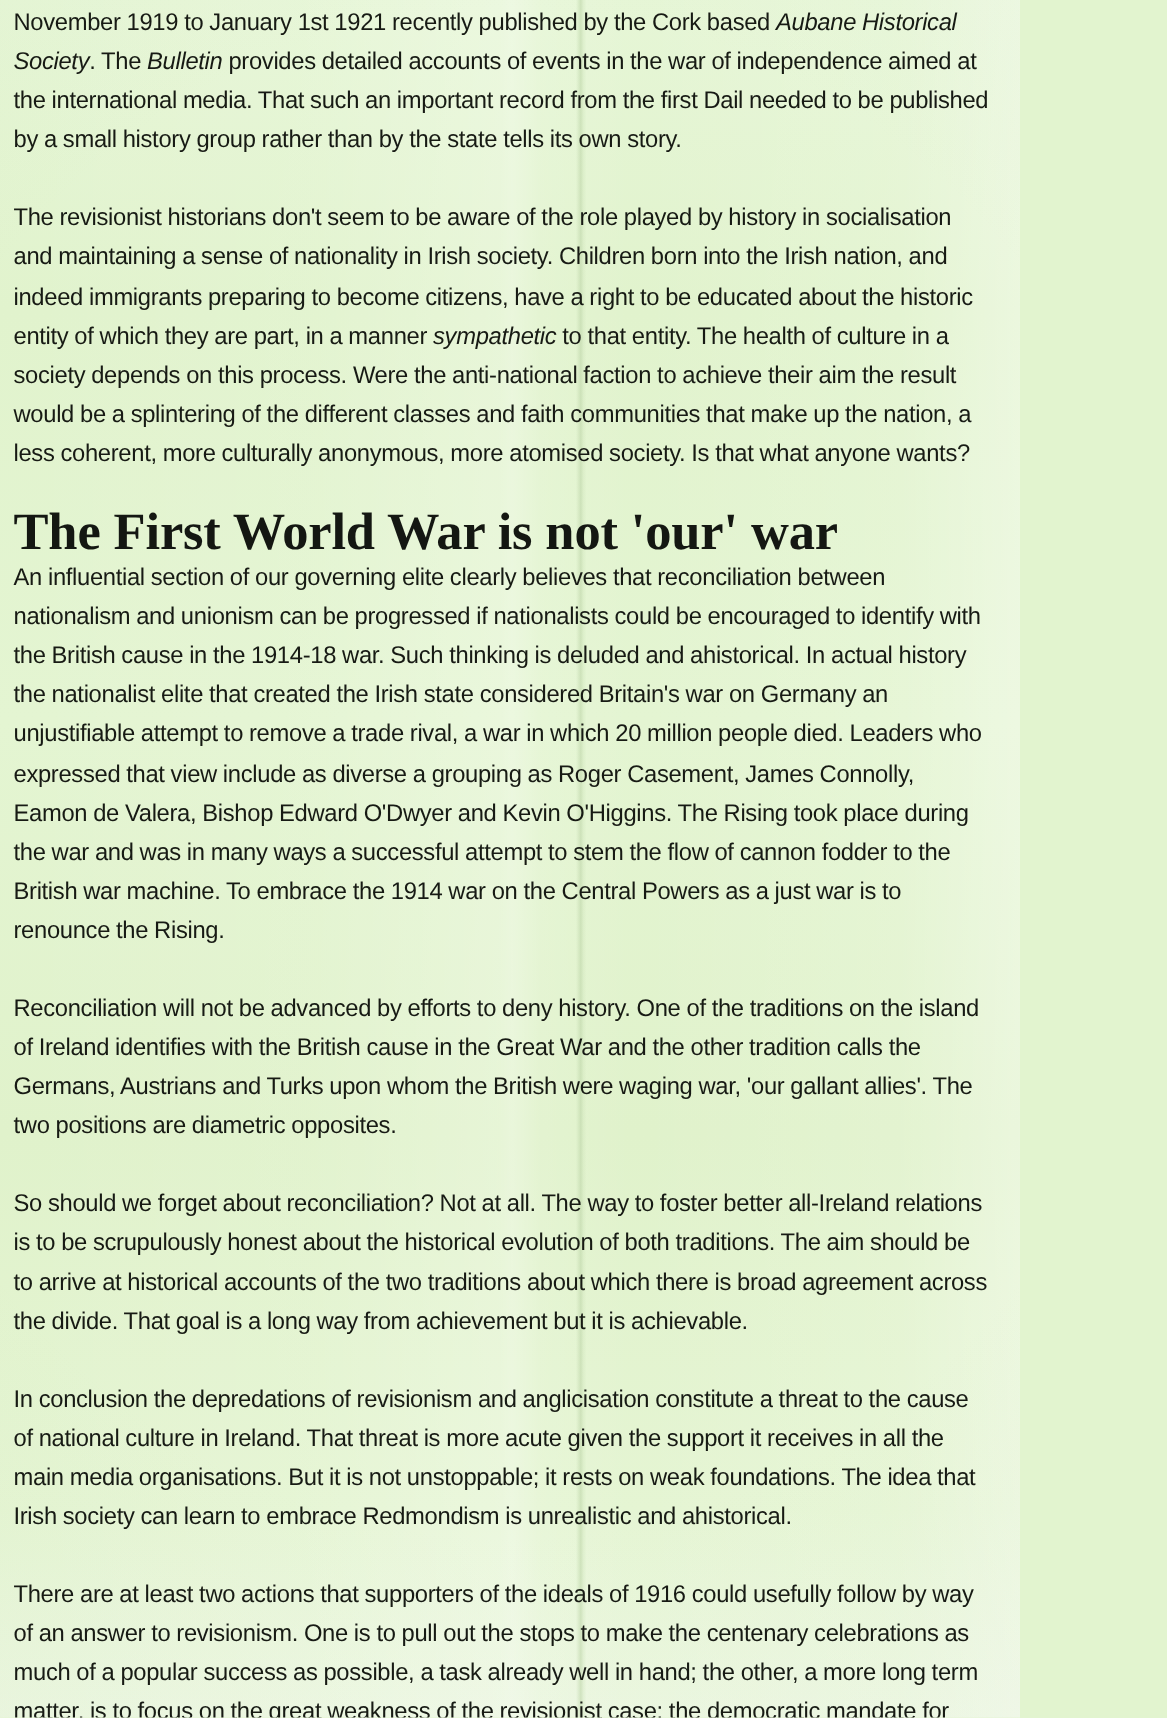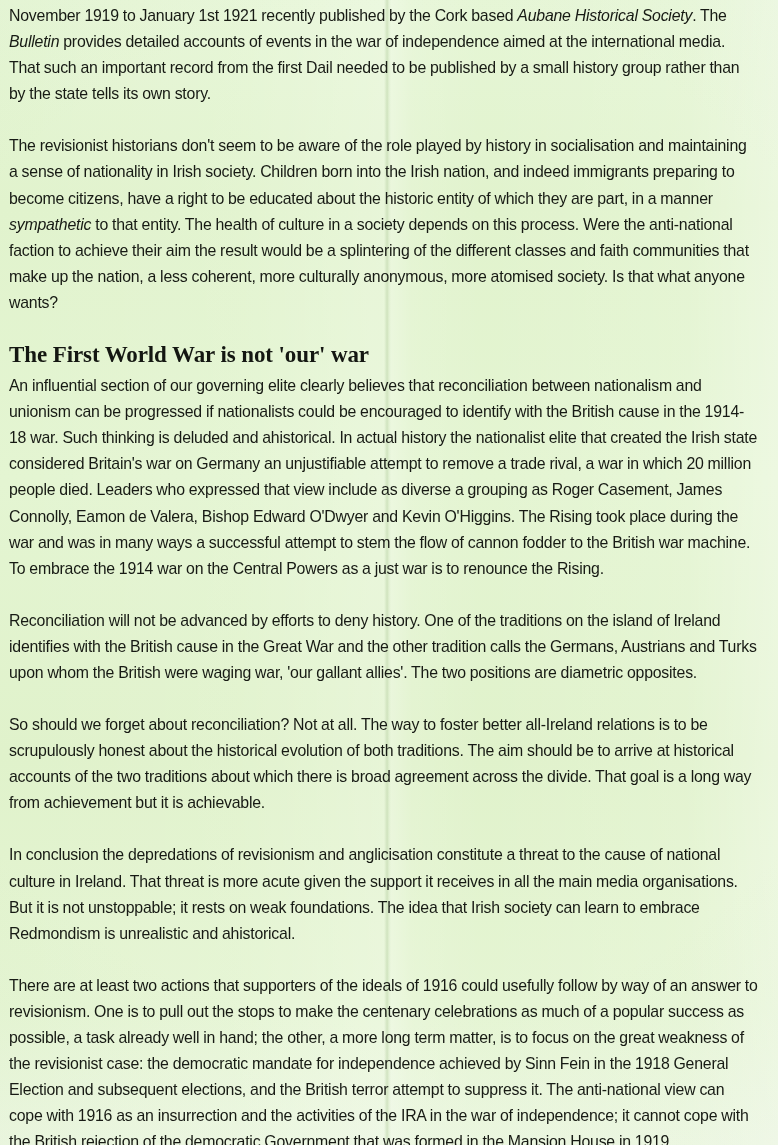--- a/index.html
+++ b/index.html
@@ -10,21 +10,21 @@
     width: 778px;
     height: 1145px;
     background: #e2f4cf;
     font-family: "Liberation Sans", sans-serif;
     overflow: hidden;
   }
 
   
   #page {
     position: relative;
-    width: 778px;
+    width: 680px;
     height: 1145px;
     background:
       linear-gradient(90deg,
         rgba(255,255,255,0.00) 0%,
         rgba(255,255,255,0.06) 30%,
         rgba(255,255,255,0.22) 49%,
         rgba(255,255,255,0.30) 50.2%,
         rgba(255,255,255,0.10) 53%,
         rgba(255,255,255,0.00) 62%,
         rgba(255,255,255,0.10) 88%,
@@ -86,21 +86,21 @@
     transform-origin: left top;
   }
   p.gap { margin-top: 26px; }
 
   h2.section-head {
     margin: 0;
     padding-top: 24px;
     padding-bottom: 2px;
     font-family: "Liberation Serif", "DejaVu Serif", serif;
     font-weight: bold;
-    font-size: 23px;
+    font-size: 35px;
     line-height: 31px;
     color: #141712;
     letter-spacing: -0.1px;
   }
 
   i, em { font-style: italic; }
 </style>
 </head>
 <body>
 

